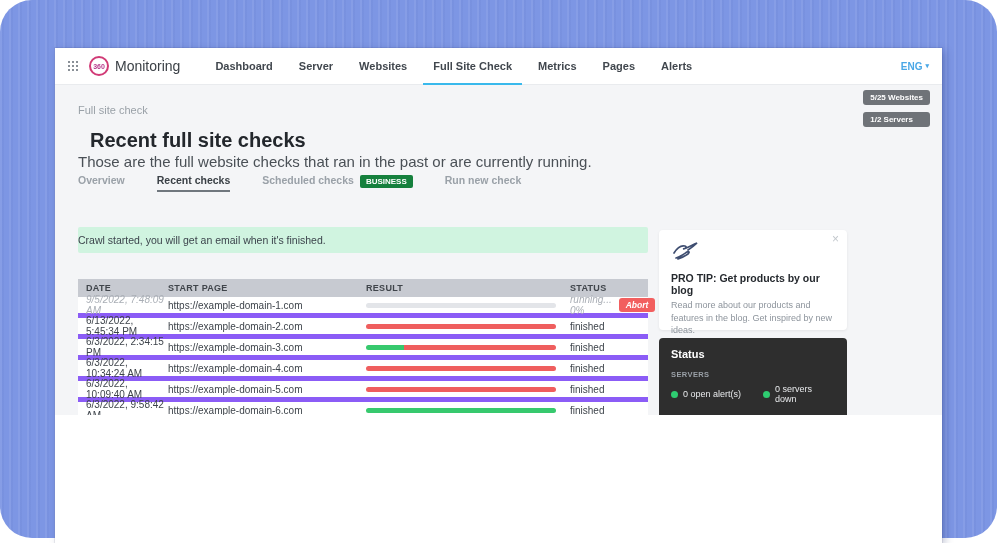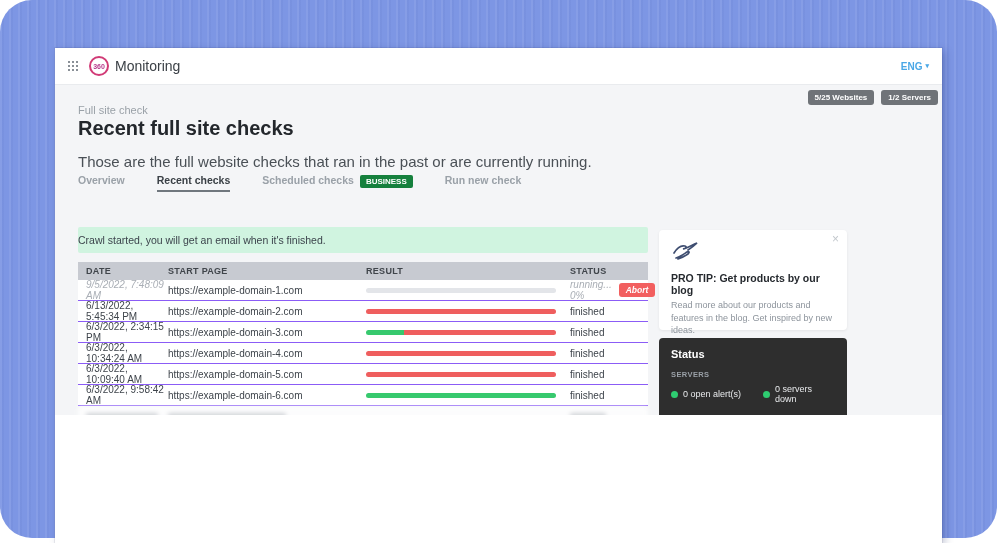--- a/index.html
+++ b/index.html
@@ -21,40 +21,40 @@
                margin:0 6px 0 11px;flex:none;}
   .brand-name{font-size:14px;color:#3b4046;}
   .nav{display:flex;margin-left:22px;height:37px;}
   .nav-item{position:relative;display:flex;align-items:center;padding:0 13px;font-size:11px;
             font-weight:700;color:#41474e;cursor:pointer;white-space:nowrap;}
   .nav-item.active:after{content:"";position:absolute;left:3px;right:3px;bottom:-1px;height:3px;background:#39b9ec;}
   .lang{margin-left:auto;font-size:10px;font-weight:700;color:#4aa7e6;cursor:pointer;display:flex;align-items:center;gap:3px;}
   .lang .caret{font-size:7px;}
   
   .win-body{position:absolute;top:37px;left:0;width:887px;height:330px;background:#f4f5f7;overflow:hidden;}
-  .usage-badges{position:absolute;top:5px;right:4px;display:flex;gap:7px;}
+  .usage-badges{position:absolute;top:5px;right:12px;display:flex;gap:7px;flex-direction:column;}
   .usage-badge{background:#6f7378;color:#fff;font-size:8px;font-weight:700;padding:3px 7px;border-radius:3px;cursor:pointer;}
   .breadcrumb{position:absolute;left:23px;top:19px;font-size:11px;color:#9aa1a8;}
-  .page-title{position:absolute;left:23px;top:32px;font-size:20px;font-weight:700;color:#23272c;margin:0;}
+  .page-title{position:absolute;left:23px;top:32px;font-size:20px;font-weight:700;color:#23272c;margin:12px;}
   .page-desc{position:absolute;left:23px;top:68px;font-size:15px;color:#4a5056;}
   .tabs{position:absolute;left:23px;top:89px;display:flex;gap:32px;align-items:flex-start;}
   .tab{font-size:10.5px;font-weight:700;color:#9aa1a8;padding-bottom:4px;cursor:pointer;white-space:nowrap;}
   .tab.active{color:#3a4046;border-bottom:2px solid #70777e;}
   .biz-badge{background:#15803d;color:#fff;font-size:8px;font-weight:700;padding:2px 6px;border-radius:2px;margin-left:6px;}
   .banner{position:absolute;left:23px;top:142px;width:570px;height:26px;background:#d0f4e0;border-radius:2px;
           display:flex;align-items:center;font-size:10.5px;color:#3c444c;}
   
   .table{position:absolute;left:23px;top:177px;width:570px;}
   .thead{display:flex;background:#c7cad1;height:18px;align-items:center;font-size:9px;font-weight:700;
-         color:#40454b;letter-spacing:.3px;}
+         color:#40454b;letter-spacing:.3px;margin-top:17px;}
   .c-date{width:90px;padding-left:8px;flex:none;}
   .c-start{width:198px;flex:none;}
   .c-result{width:204px;flex:none;}
   .c-status{flex:1;display:flex;align-items:center;}
-  .trow{display:flex;align-items:center;height:21px;background:#fff;border-bottom:1px solid #8b5cf6;
+  .trow{display:flex;align-items:center;height:21px;background:#fff;border-bottom:5px solid #8b5cf6;
         font-size:10px;color:#3e444b;}
   .trow.running .c-date,.trow.running .c-status{font-style:italic;color:#a9aeb5;}
   .bar{width:190px;height:5px;border-radius:3px;overflow:hidden;display:flex;background:transparent;}
   .bar div{height:100%;}
   .abort-btn{background:#f25f5f;color:#fff;font-style:italic;font-size:8.5px;font-weight:700;
              padding:2px 7px;border-radius:3px;margin-left:7px;cursor:pointer;}
   .trow.blurred{filter:blur(2px);opacity:.75;}
   .ph{background:#c9ccd1;height:7px;border-radius:2px;}
   
   .protip{position:absolute;left:604px;top:145px;width:188px;height:100px;background:#fff;border-radius:4px;
@@ -88,20 +88,29 @@
           <span></span>
           <span></span>
           <span></span>
           <span></span>
           <span></span>
           <span></span>
           <span></span>
       </div>
       <div class="logo-circle">360</div>
       <div class="brand-name">Monitoring</div>
+      <div class="nav">
+          <div class="nav-item">Dashboard</div>
+          <div class="nav-item">Server</div>
+          <div class="nav-item">Websites</div>
+          <div class="nav-item active">Full Site Check</div>
+          <div class="nav-item">Metrics</div>
+          <div class="nav-item">Pages</div>
+          <div class="nav-item">Alerts</div>
+        </div>
       <div class="lang">
         <span>ENG</span>
         <span class="caret">▾</span>
       </div>
     </div>
 
     <div class="win-body">
       <div class="usage-badges">
           <div class="usage-badge">5/25 Websites</div>
           <div class="usage-badge">1/2 Servers</div>

